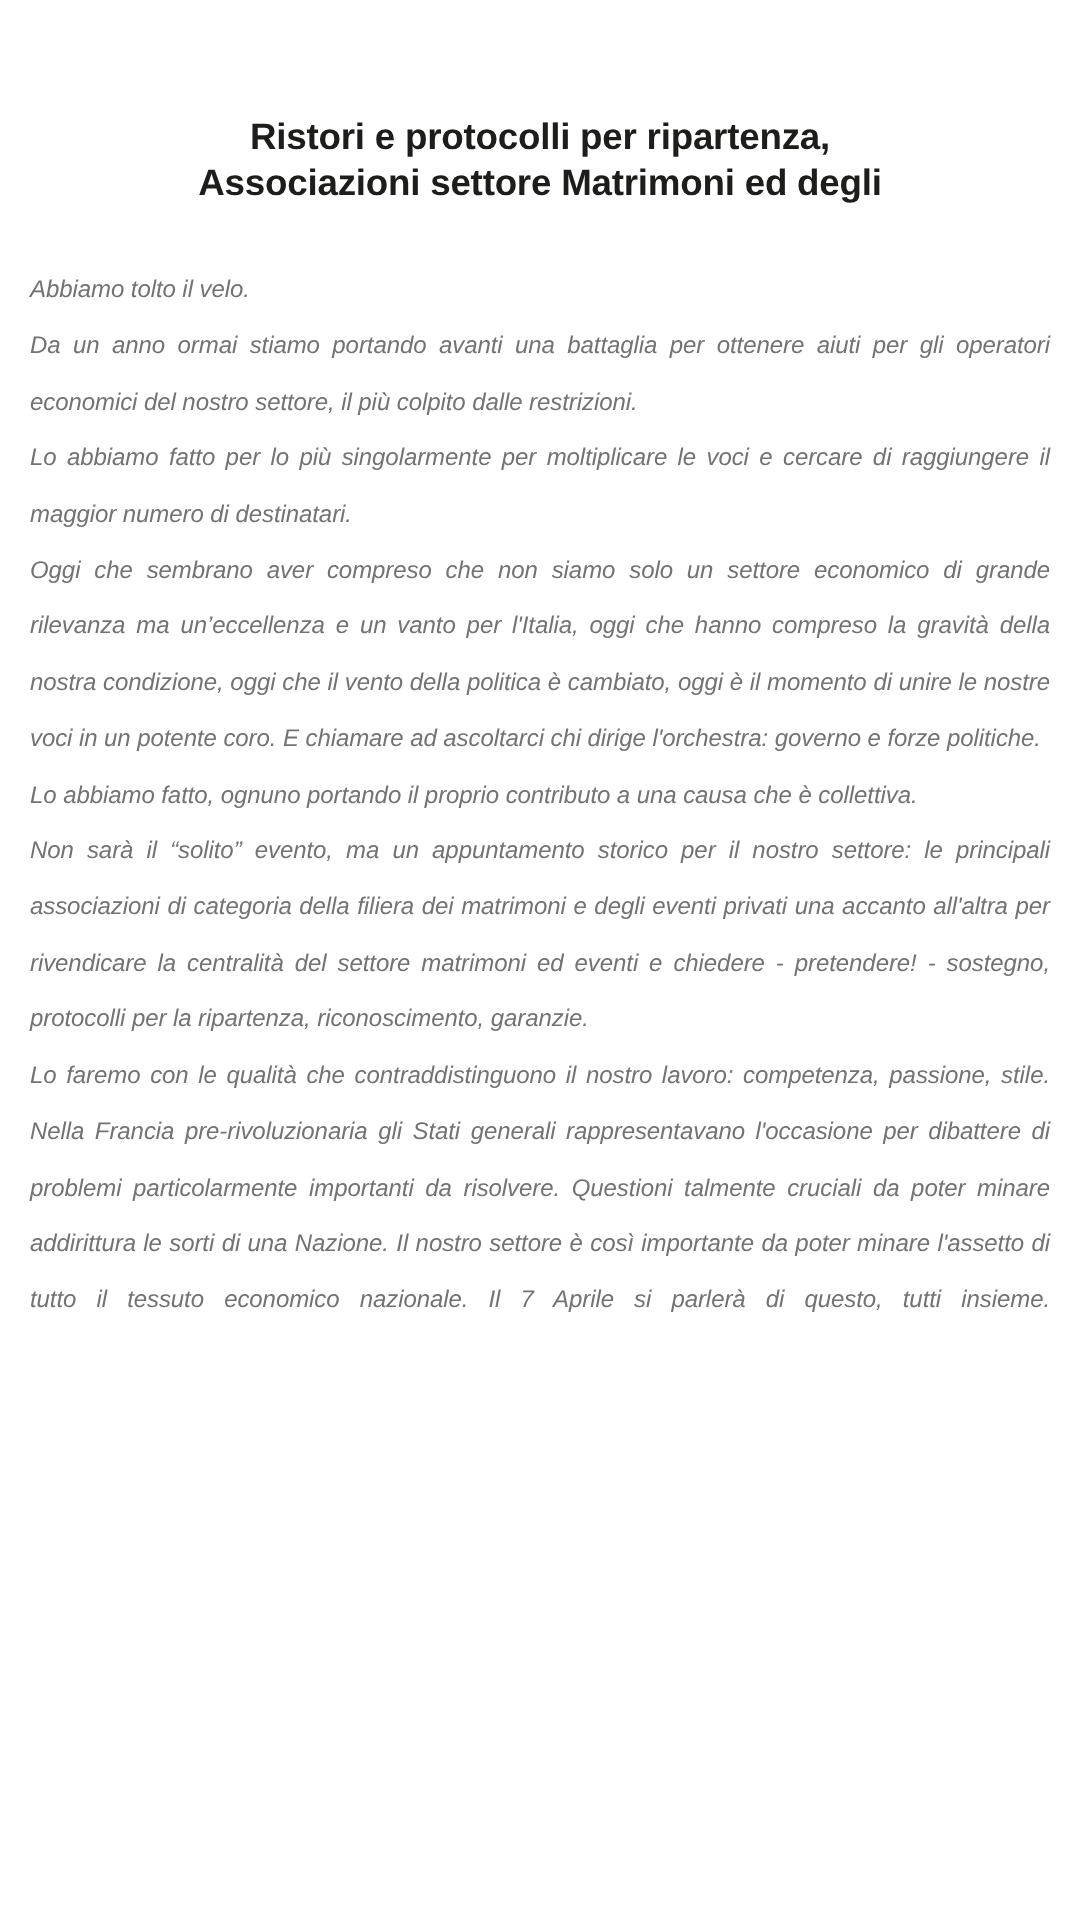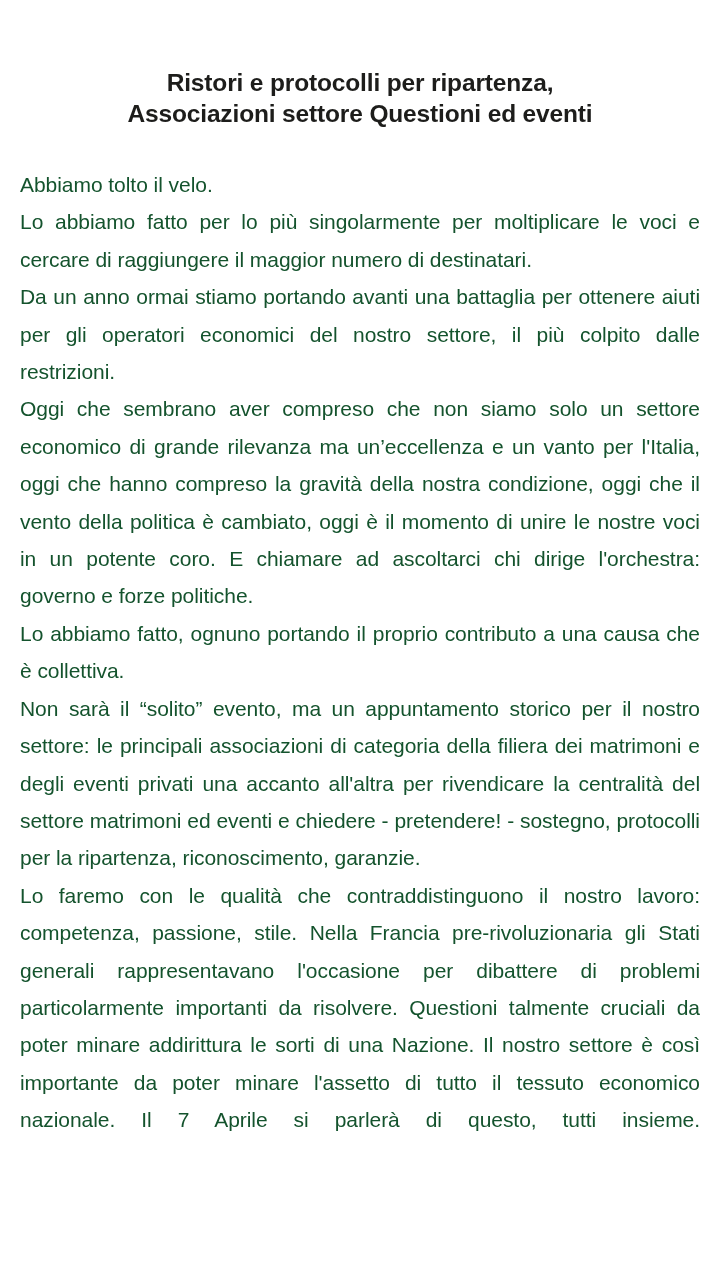--- a/index.html
+++ b/index.html
@@ -19,42 +19,43 @@
   .page {
     position: relative;
     width: 720px;
     height: 1280px;
     background: #ffffff;
     box-sizing: border-box;
     padding: 0 20px;
   }
 
   .doc-title {
-    margin: 12px;
-    padding-top: 55px;
+    margin: 0;
+    padding-top: 76px;
     text-align: center;
     font-size: 24.5px;
     line-height: 31px;
     font-weight: 700;
     color: #1d1d1b;
     letter-spacing: -0.15px;
   }
   .doc-title .tline {
     display: block;
     white-space: nowrap;
   }
 
   .article-body {
     margin-top: 37px;
-    font-size: 21px;
+    font-size: 16px;
     line-height: 37.4px;
-    color: #14532d;
+    color: #737373;
     text-align: justify;
     text-justify: inter-word;
     letter-spacing: -0.05px;
+    font-style: italic;
   }
 
   .para {
     margin: 0;
     text-align: justify;
     text-justify: inter-word;
   }
   
   .para.single {
     text-align: left;
@@ -64,26 +65,26 @@
     text-align-last: justify;
   }
 </style>
 </head>
 <body>
 
 <div class="page">
 
   <h1 class="doc-title">
     <span class="tline">Ristori e protocolli per ripartenza,</span>
-    <span class="tline">Associazioni settore Questioni ed eventi</span>
+    <span class="tline">Associazioni settore Matrimoni ed degli</span>
   </h1>
 
   <div class="article-body">
     <p class="para single">Abbiamo tolto il velo.</p>
+    <p class="para">Da un anno ormai stiamo portando avanti una battaglia per ottenere aiuti per gli operatori economici del nostro settore, il più colpito dalle restrizioni.</p>
     <p class="para">Lo abbiamo fatto per lo più singolarmente per moltiplicare le voci e cercare di raggiungere il maggior numero di destinatari.</p>
-    <p class="para">Da un anno ormai stiamo portando avanti una battaglia per ottenere aiuti per gli operatori economici del nostro settore, il più colpito dalle restrizioni.</p>
     <p class="para">Oggi che sembrano aver compreso che non siamo solo un settore economico di grande rilevanza ma un’eccellenza e un vanto per l'Italia, oggi che hanno compreso la gravità della nostra condizione, oggi che il vento della politica è cambiato, oggi è il momento di unire le nostre voci in un potente coro. E chiamare ad ascoltarci chi dirige l'orchestra: governo e forze politiche.</p>
     <p class="para">Lo abbiamo fatto, ognuno portando il proprio contributo a una causa che è collettiva.</p>
     <p class="para">Non sarà il “solito” evento, ma un appuntamento storico per il nostro settore: le principali associazioni di categoria della filiera dei matrimoni e degli eventi privati una accanto all'altra per rivendicare la centralità del settore matrimoni ed eventi e chiedere - pretendere! - sostegno, protocolli per la ripartenza, riconoscimento, garanzie.</p>
     <p class="para flush-last">Lo faremo con le qualità che contraddistinguono il nostro lavoro: competenza, passione, stile. Nella Francia pre-rivoluzionaria gli Stati generali rappresentavano l'occasione per dibattere di problemi particolarmente importanti da risolvere. Questioni talmente cruciali da poter minare addirittura le sorti di una Nazione. Il nostro settore è così importante da poter minare l'assetto di tutto il tessuto economico nazionale. Il 7 Aprile si parlerà di questo, tutti insieme.</p>
   </div>
 
 </div>
 
 </body></html>

